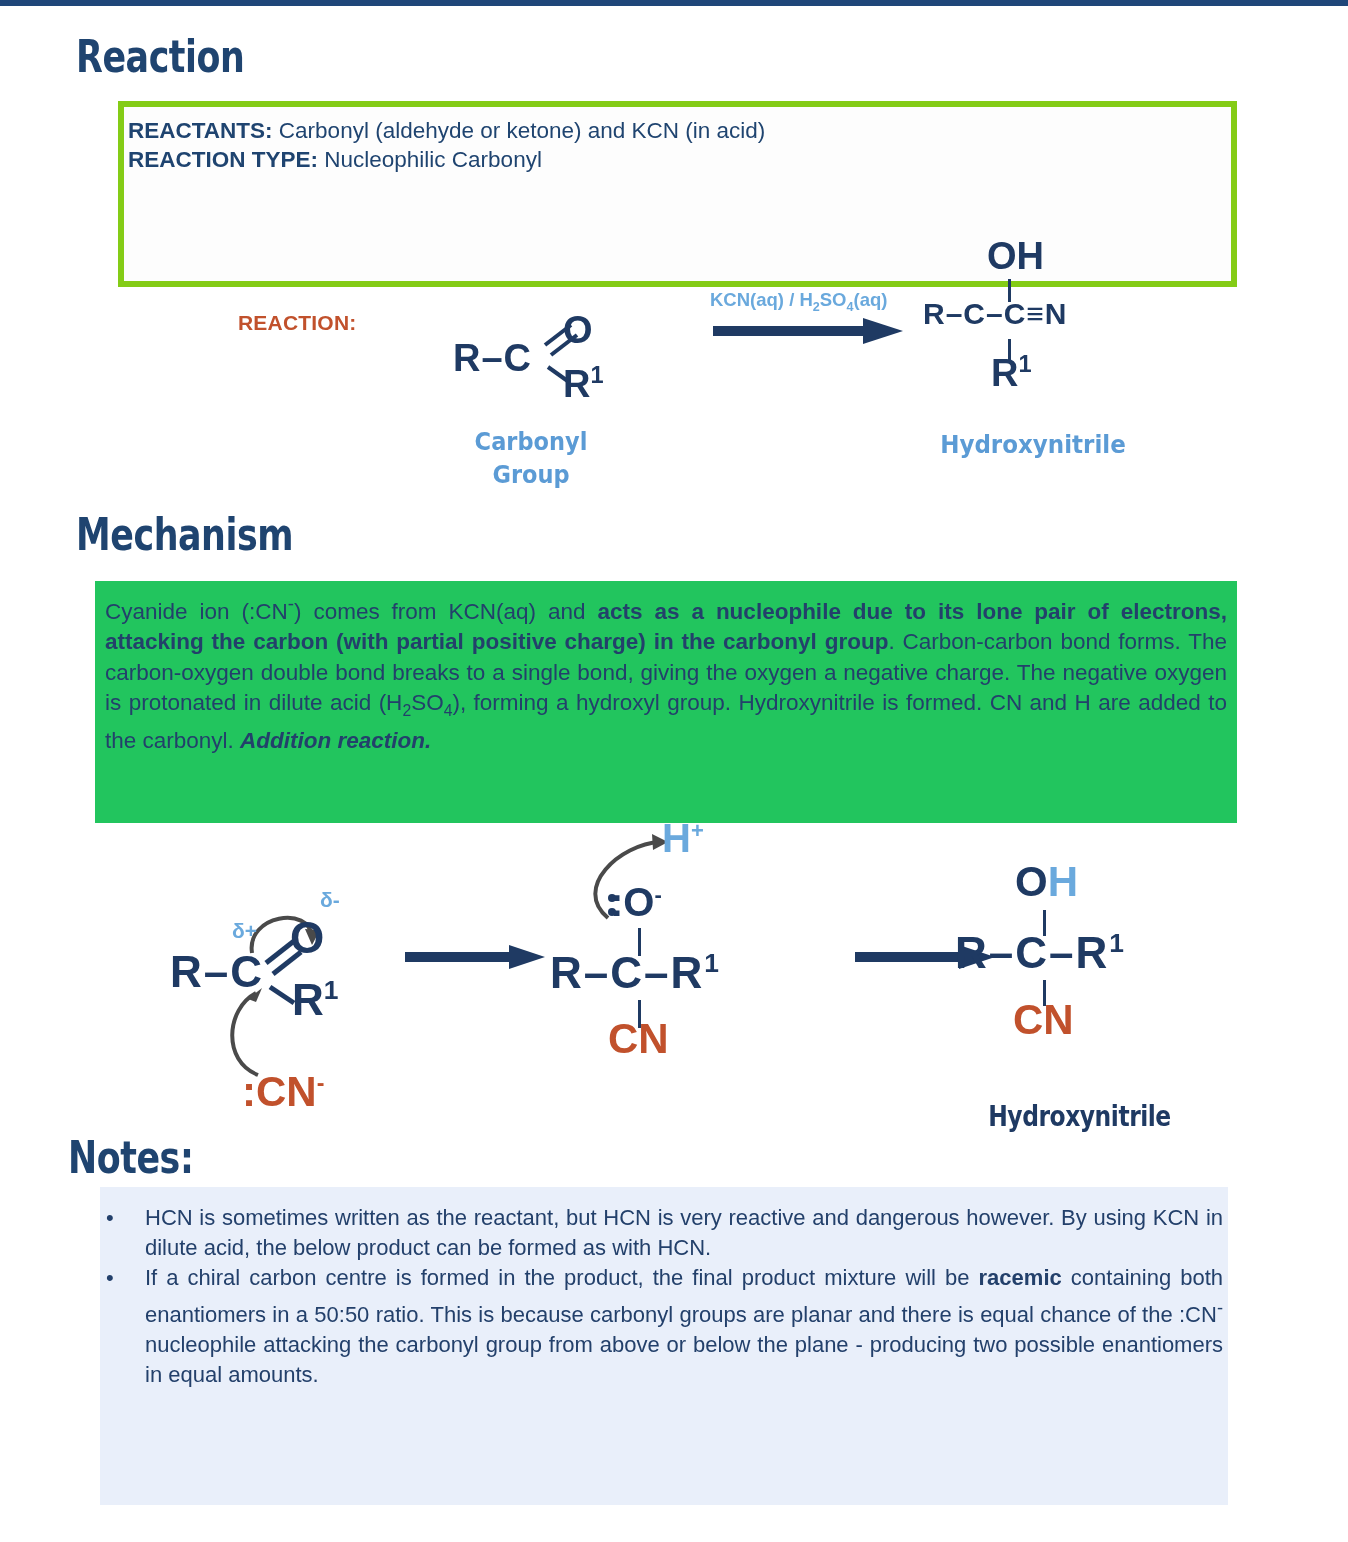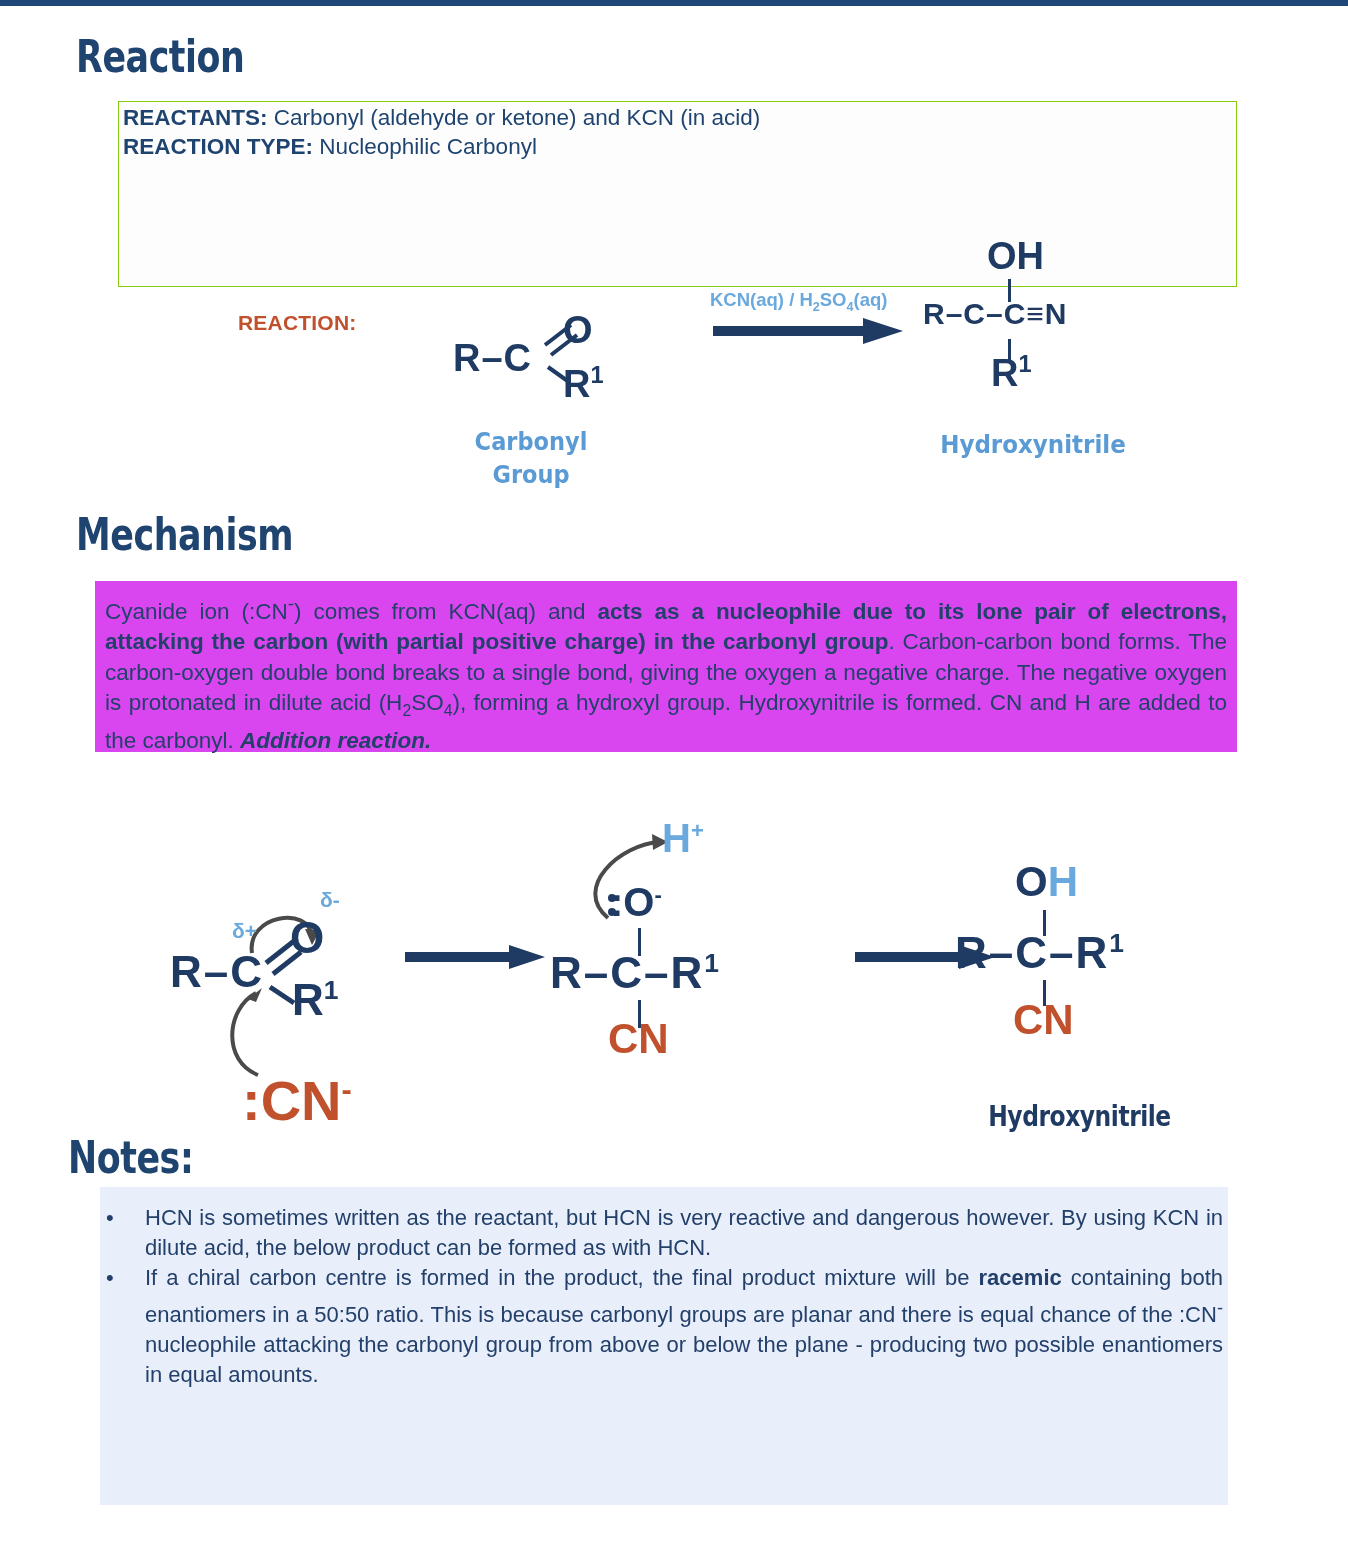--- a/index.html
+++ b/index.html
@@ -45,22 +45,22 @@
     position: absolute; left: 68px; top: 1133px;
     font-size: 44px; line-height: 50px;
   }
 
   
   #reaction-box {
     position: absolute;
     left: 118px; top: 101px;
     width: 1119px; height: 186px;
     background: #fdfdfd;
-    border: 1px solid #84cc16;
-    padding: 1px 0 0 0;
+    border: 6px solid #84cc16;
+    padding: 9px 0 0 0;
   }
   #reaction-box .line {
     color: #1f4470;
     font-size: 22.5px;
     line-height: 29px;
     padding-left: 4px;
   }
   #reaction-box .line b { font-weight: bold; }
 
   
@@ -162,22 +162,22 @@
     font-family: "DejaVu Sans", sans-serif;
     font-weight: bold;
     font-size: 25px;
     transform: scaleX(0.92);
   }
 
   
   #mechanism-box {
     position: absolute;
     left: 95px; top: 581px;
-    width: 1142px; height: 171px;
-    background: #d946ef;
+    width: 1142px; height: 242px;
+    background: #22c55e;
     padding: 8px 10px 8px 10px;
   }
   #mechanism-text {
     color: #23406b;
     font-size: 22.5px;
     line-height: 30.5px;
     text-align: justify;
   }
   #mechanism-text b { font-weight: bold; }
   #mechanism-text i { font-style: italic; }
@@ -191,21 +191,21 @@
   }
 
   
   #m1 { position: absolute; left: 170px; top: 75px; width: 230px; height: 230px; }
   #m1 .rc { position: absolute; left: 0px; top: 72px; font-size: 44px; letter-spacing: 2px; color:#1f3a63; font-weight:bold;}
   #m1 .oatom { position: absolute; left: 120px; top: 38px; font-size: 44px; color:#1f3a63; font-weight:bold;}
   #m1 .r1 { position: absolute; left: 122px; top: 100px; font-size: 44px; color:#1f3a63; font-weight:bold;}
   #m1 .r1 sup { font-size: 0.6em; vertical-align: super; }
   #m1 .dplus { position: absolute; left: 62px; top: 44px; font-size: 21px; color:#6aa9dd; font-weight:bold;}
   #m1 .dminus { position: absolute; left: 150px; top: 13px; font-size: 21px; color:#6aa9dd; font-weight:bold;}
-  #m1 .cn { position: absolute; left: 72px; top: 193px; font-size: 56px; color:#c1512c; font-weight:bold;}
+  #m1 .cn { position: absolute; left: 72px; top: 193px; font-size: 42px; color:#c1512c; font-weight:bold;}
   #m1 .cn sup { font-size: 0.55em; vertical-align: super; }
 
   #arrow-m1 { position: absolute; left: 405px; top: 145px; width: 140px; height: 24px; }
 
   
   #m2 { position: absolute; left: 550px; top: 10px; width: 280px; height: 290px; }
   #m2 .hplus { position: absolute; left: 112px; top: 6px; font-size: 40px; color:#6aa9dd; font-weight:bold;}
   #m2 .hplus sup { font-size: 0.55em; vertical-align: super;}
   #m2 .onegative { position: absolute; left: 60px; top: 70px; font-size: 40px; color:#1f3a63; font-weight:bold;}
   #m2 .onegative sup { font-size: 0.55em; vertical-align: super;}

